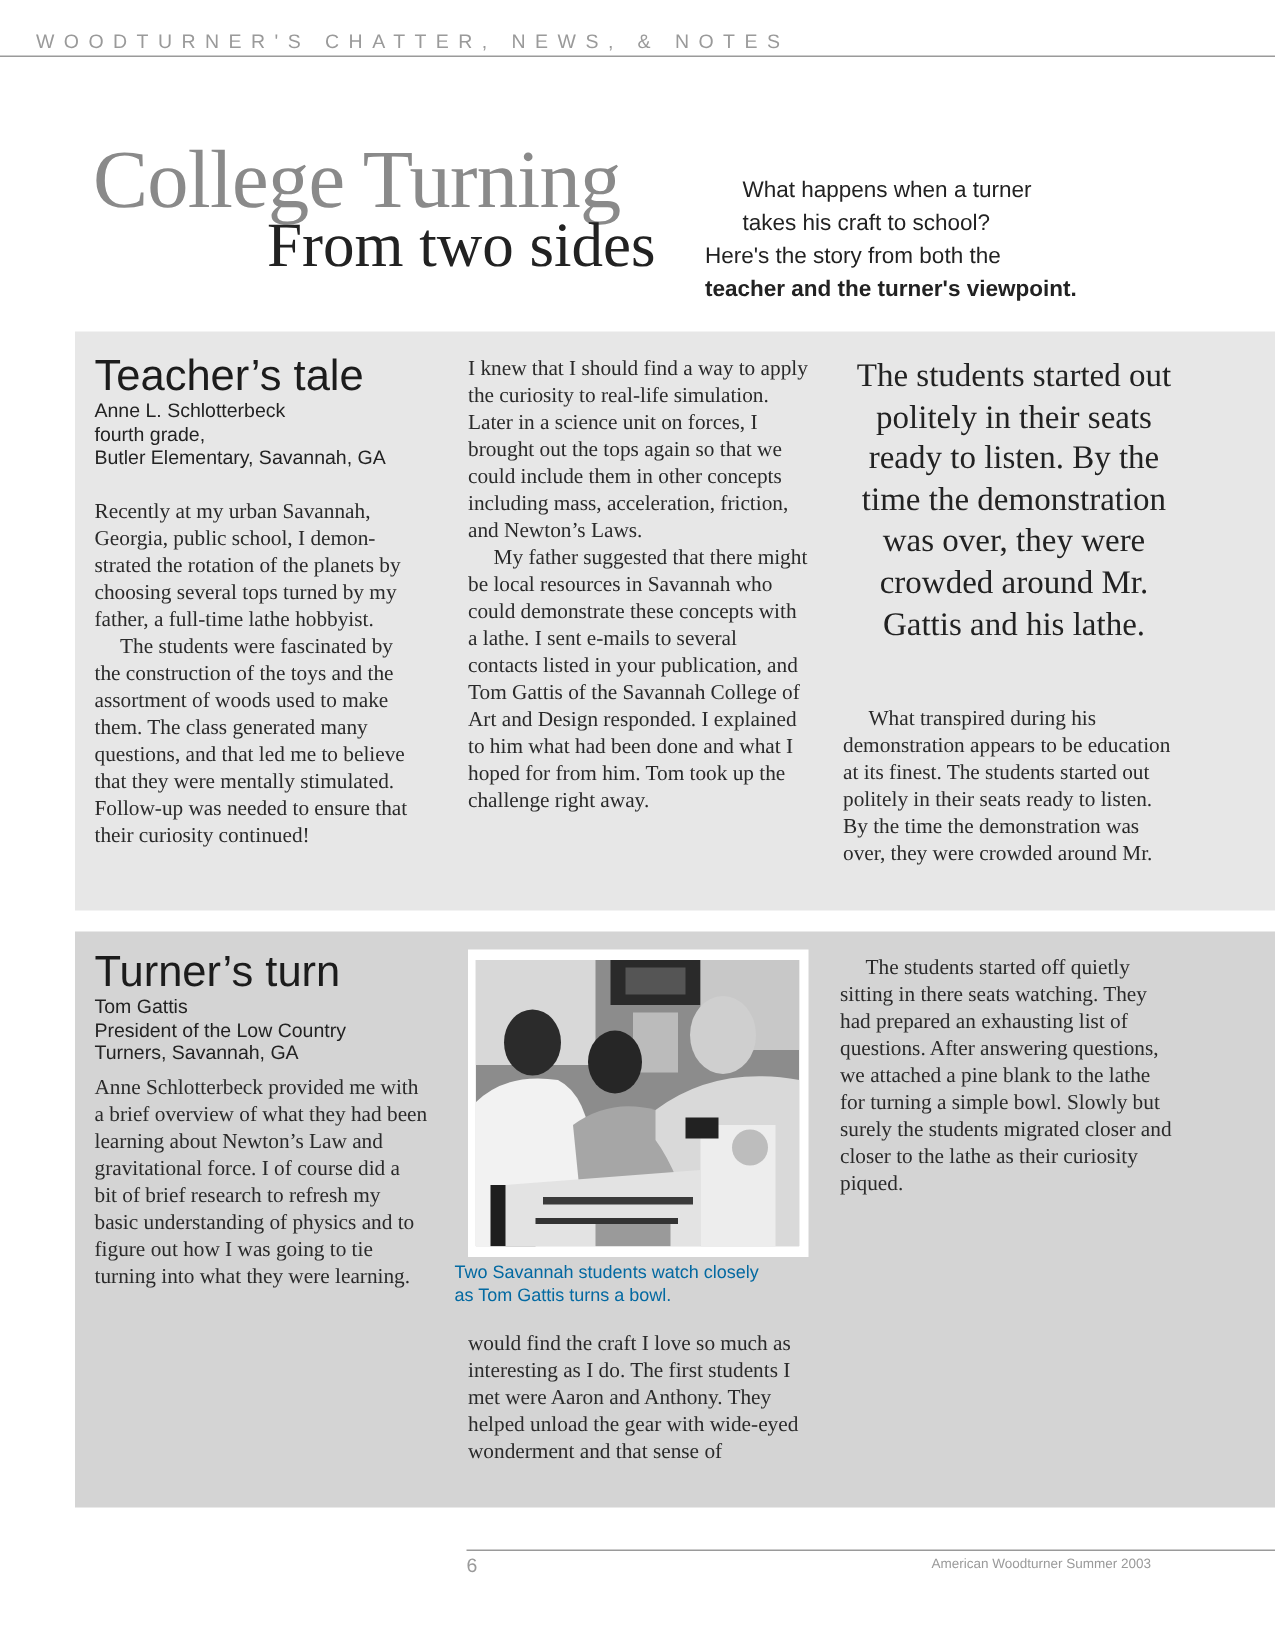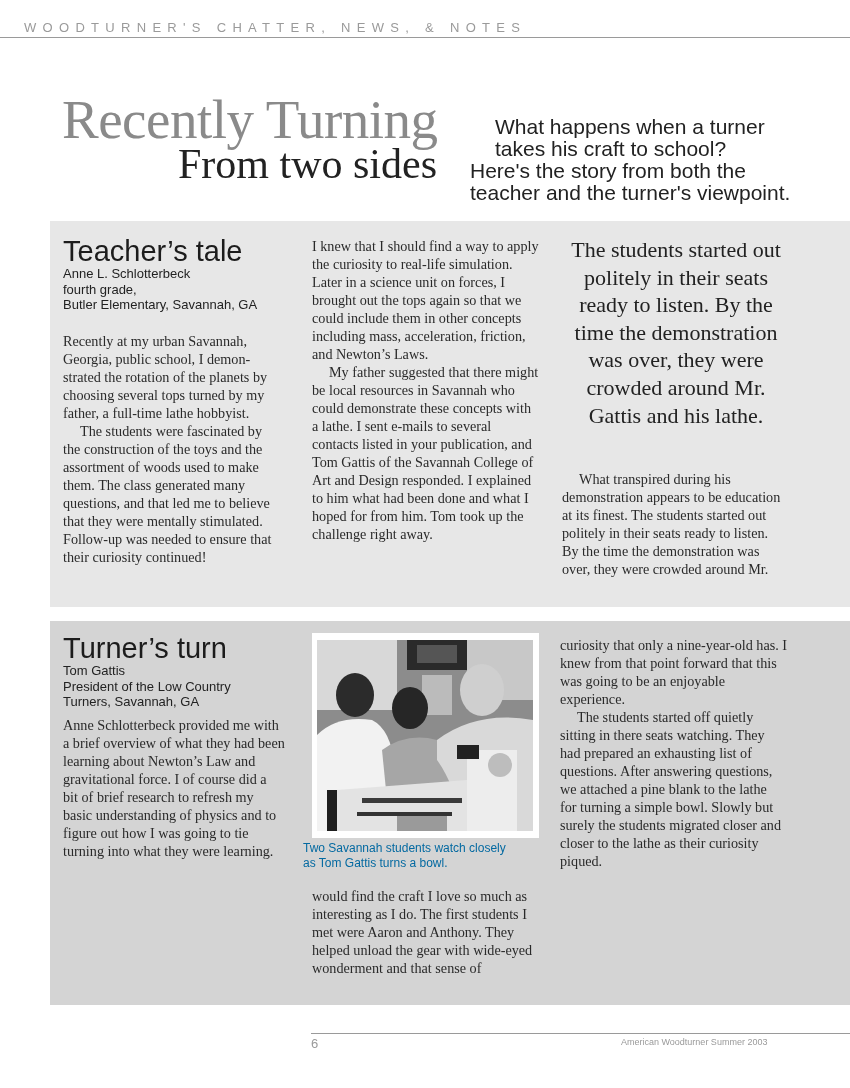--- a/index.html
+++ b/index.html
@@ -1,21 +1,21 @@
 <!DOCTYPE html>
 <html><head>
 <meta charset="utf-8">
 <style>
   html,body{margin:0;padding:0;background:#fff;}
   body{width:850px;height:1088px;position:relative;overflow:hidden;}
   .running{position:absolute;left:24px;top:20px;font-family:"Liberation Sans",sans-serif;font-size:13px;letter-spacing:6.3px;color:#9a9a9a;white-space:nowrap;}
   .topline{position:absolute;left:0;right:0;top:37px;height:1px;background:#9a9a9a;}
   .title1{position:absolute;left:62px;top:88px;font-family:"Liberation Serif",serif;font-size:55px;color:#8a8a8a;white-space:nowrap;letter-spacing:-0.5px;}
   .title2{position:absolute;left:178px;top:140px;font-family:"Liberation Serif",serif;font-size:42px;color:#222;white-space:nowrap;}
-  .dek{position:absolute;font-family:"Liberation Sans",sans-serif;font-size:21px;color:#222;line-height:22px;white-space:nowrap;}
+  .dek{position:absolute;font-family:"Liberation Sans",sans-serif;font-size:15px;color:#222;line-height:22px;white-space:nowrap;}
   .panel{position:absolute;left:50px;width:800px;}
   .p1{top:221px;height:386px;background:#e7e7e7;}
   .p2{top:621px;height:384px;background:#d4d4d4;}
   .col{position:absolute;font-family:"Liberation Serif",serif;font-size:14.2px;line-height:18px;color:#2a2a2a;}
   .col p{margin:0;}
   .col p.ind{text-indent:17px;}
   .head{font-family:"Liberation Sans",sans-serif;font-size:29px;color:#1c1c1c;line-height:30px;white-space:nowrap;}
   .byline{font-family:"Liberation Sans",sans-serif;font-size:13px;line-height:15.5px;color:#222;}
   .pull{position:absolute;left:562px;top:236px;width:228px;text-align:center;font-family:"Liberation Serif",serif;font-size:22px;line-height:27.6px;color:#222;}
   .photo-frame{position:absolute;left:312px;top:633px;width:227px;height:205px;background:#fff;}
@@ -24,26 +24,26 @@
   .footline{position:absolute;left:311px;right:0;top:1033px;height:1px;background:#9a9a9a;}
   .folio{position:absolute;left:311px;top:1036px;font-family:"Liberation Sans",sans-serif;font-size:13px;color:#9a9a9a;}
   .footer{position:absolute;left:621px;top:1037px;font-family:"Liberation Sans",sans-serif;font-size:9px;color:#9a9a9a;white-space:nowrap;}
 </style>
 </head>
 <body>
 
 <div class="running">WOODTURNER'S CHATTER, NEWS, &amp; NOTES</div>
 <div class="topline"></div>
 
-<div class="title1">Recently Turning</div>
+<div class="title1">College Turning</div>
 <div class="title2">From two sides</div>
 <div class="dek" style="left:495px;top:116px;">What happens when a turner</div>
 <div class="dek" style="left:495px;top:138px;">takes his craft to school?</div>
 <div class="dek" style="left:470px;top:160px;">Here's the story from both the</div>
-<div class="dek" style="left:470px;top:182px;">teacher and the turner's viewpoint.</div>
+<div class="dek" style="left:470px;top:182px;font-weight:bold;">teacher and the turner's viewpoint.</div>
 
 <div class="panel p1"></div>
 
 <div class="col" style="left:63px;top:236px;width:230px;">
   <div class="head">Teacher’s tale</div>
   <div class="byline">
     <div>Anne L. Schlotterbeck</div>
     <div>fourth grade,</div>
     <div>Butler Elementary, Savannah, GA</div>
   </div>
@@ -109,19 +109,18 @@
 <div class="caption">
   <div>Two Savannah students watch closely</div>
   <div>as Tom Gattis turns a bowl.</div>
 </div>
 
 <div class="col" style="left:312px;top:887px;width:226px;">
   <p style="width:222px;">would find the craft I love so much as interesting as I do. The first students I met were Aaron and Anthony. They helped unload the gear with wide-eyed wonderment and that sense of</p>
 </div>
 
 <div class="col" style="left:560px;top:636px;width:232px;">
-  <p style="width:228px;">curiosity that only a nine-year-old has. I knew from that point forward that this was going to be an enjoyable experience.</p>
   <p class="ind" style="width:226px;">The students started off quietly sitting in there seats watching. They had prepared an exhausting list of questions. After answering questions, we attached a pine blank to the lathe for turning a simple bowl. Slowly but surely the students migrated closer and closer to the lathe as their curiosity piqued.</p>
 </div>
 
 <div class="footline"></div>
 <div class="folio">6</div>
 <div class="footer">American Woodturner  Summer  2003</div>
 
 </body></html>

